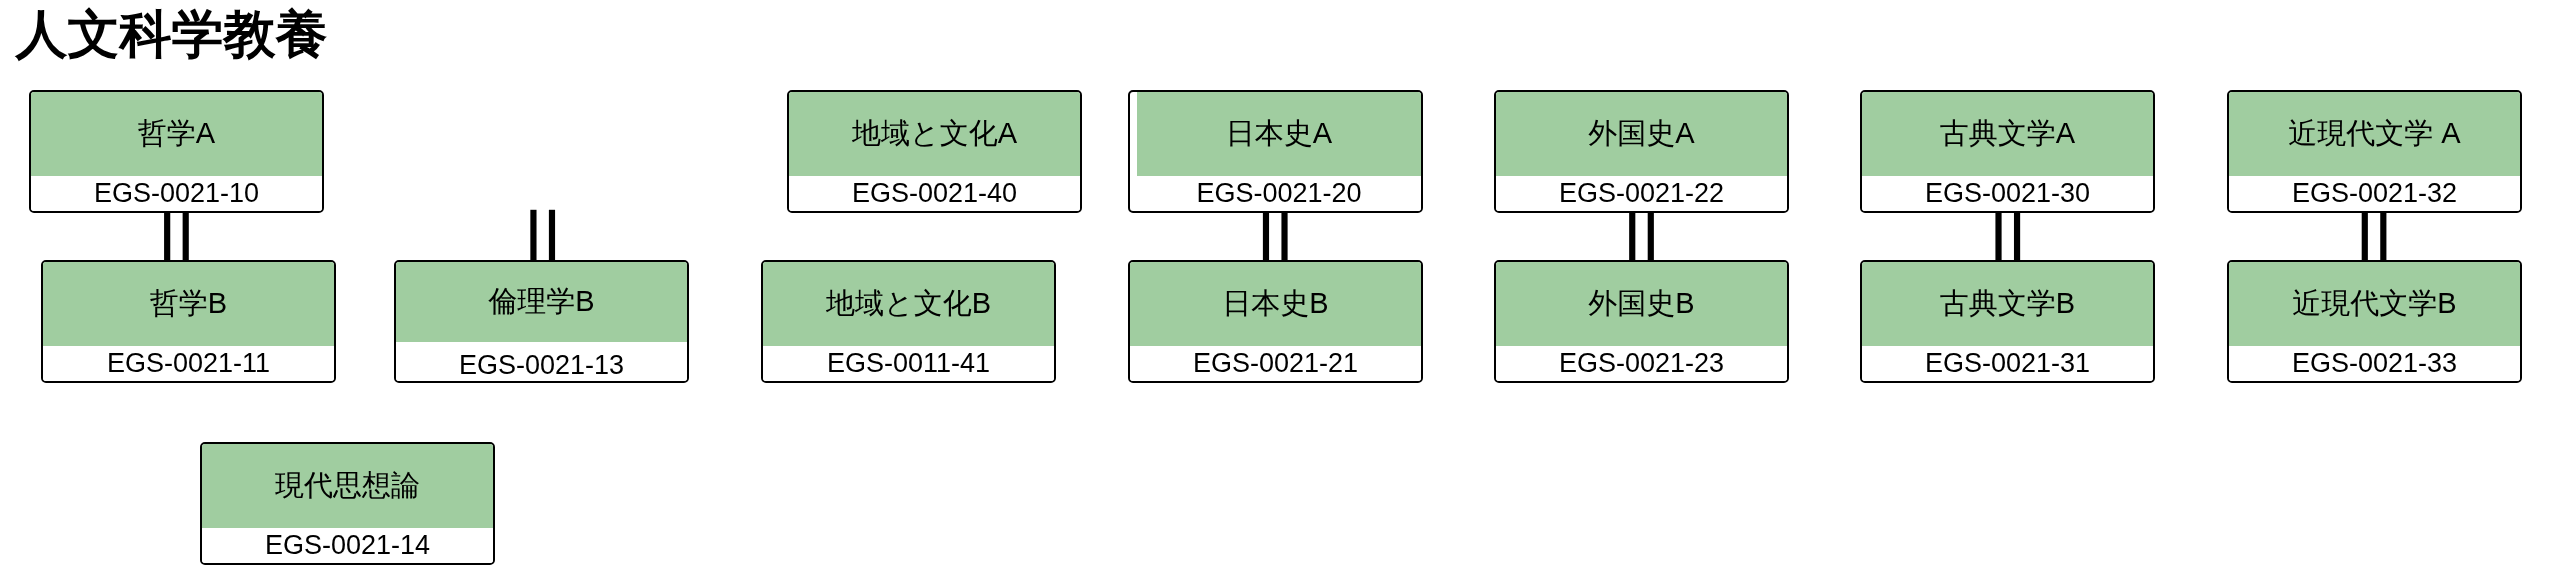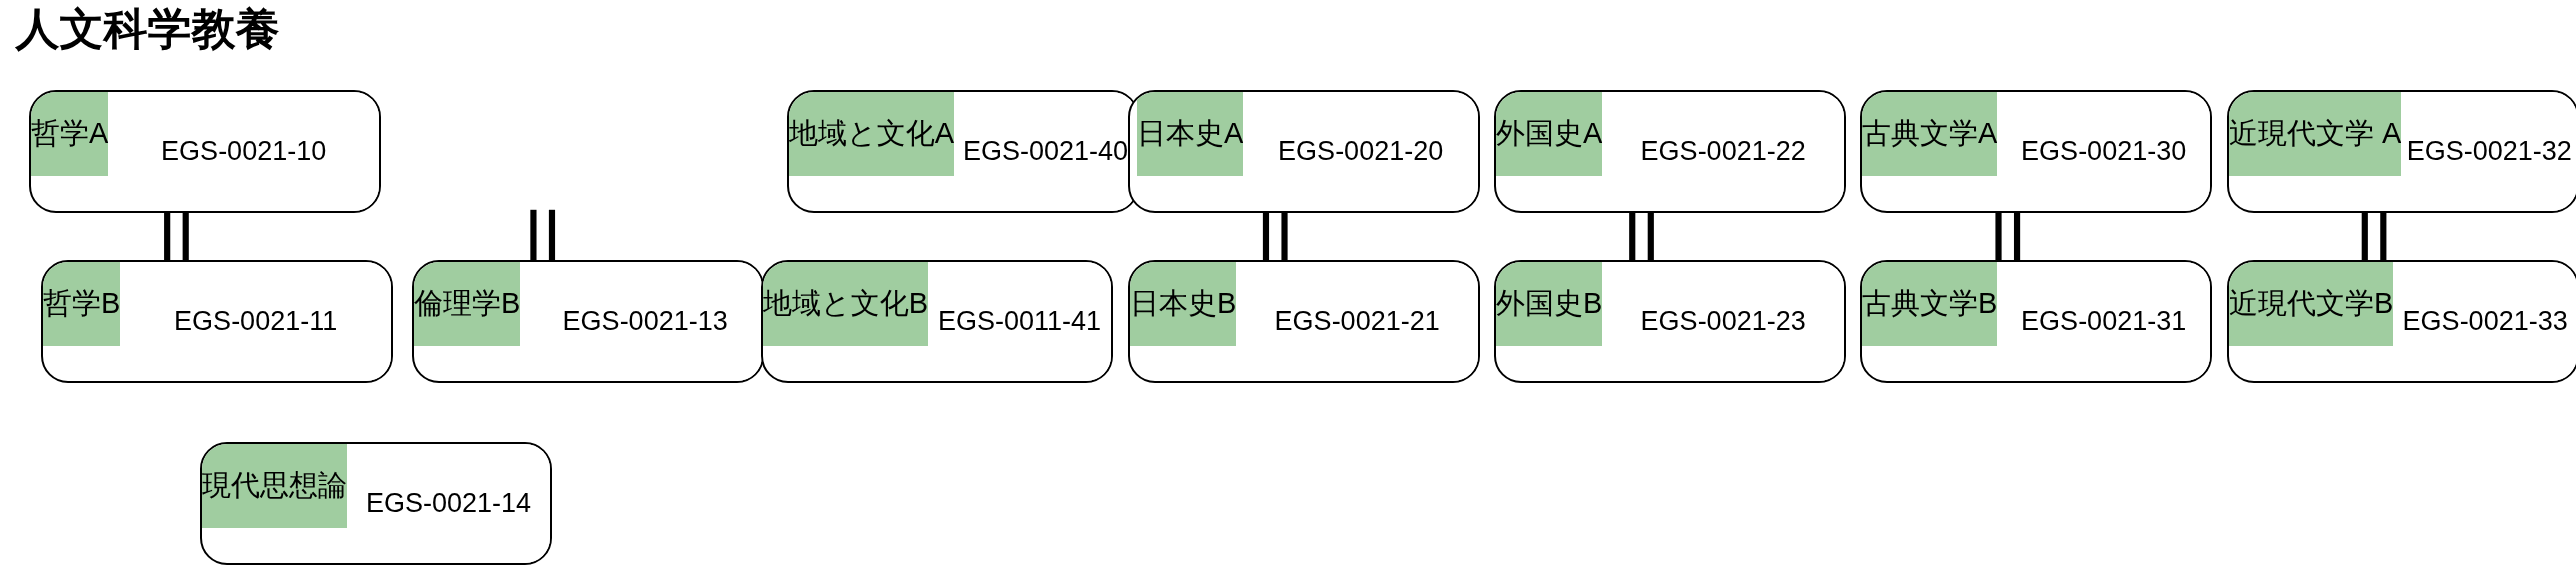--- a/index.html
+++ b/index.html
@@ -7,28 +7,28 @@
   body{
     width:3588px; height:570px; position:relative;
     font-family:"Liberation Sans", sans-serif; color:#000;
   }
   .canvas{
     position:absolute; left:0; top:0; width:3588px; height:570px;
     background:#fff; overflow:hidden;
   }
   .page-title{
     position:absolute; left:15.5px; top:6.2px;
-    font-size:44px; font-weight:bold; line-height:1.1;
+    font-size:52px; font-weight:bold; line-height:1.1;
     white-space:nowrap;
     font-family:Liberation Serif, serif;
   }
   .node{
-    position:absolute; width:352px; height:123px; box-sizing:border-box;
-    border:2.6px solid #000; border-radius:27px; background:#fff;
-    overflow:hidden; display:flex; flex-direction:row;
+    position:absolute; width:295px; height:123px; box-sizing:border-box;
+    border:2.6px solid #000; border-radius:5px; background:#fff;
+    overflow:hidden; display:flex; flex-direction:column;
   }
   .node-title{
     height:84px; background:var(--node-green);
     display:flex; align-items:center; justify-content:center;
     font-size:29px; white-space:nowrap;
   }
   .node-code{
     flex:1; background:#fff;
     display:flex; align-items:center; justify-content:center;
     font-size:27px; white-space:nowrap;
@@ -63,21 +63,21 @@
       <line x1="5600" y1="581" x2="5653" y2="625" stroke="#000000" stroke-width="13"></line>
     </svg>
 <div class="node" style="left: 29px; top: 90px;">
       <div class="node-title">哲学A</div>
       <div class="node-code">EGS-0021-10</div>
     </div>
     <div class="node" style="left: 29px; top: 260px; margin-left: 12px;">
       <div class="node-title">哲学B</div>
       <div class="node-code">EGS-0021-11</div>
     </div>
-    <div class="node" style="left: 412px; top: 260px; gap: 8px;">
+    <div class="node" style="left: 394px; top: 260px; gap: 8px;">
       <div class="node-title">倫理学B</div>
       <div class="node-code">EGS-0021-13</div>
     </div>
     <div class="node" style="left: 787px; top: 90px;">
       <div class="node-title">地域と文化A</div>
       <div class="node-code">EGS-0021-40</div>
     </div>
     <div class="node" style="left: 761px; top: 260px;">
       <div class="node-title">地域と文化B</div>
       <div class="node-code">EGS-0011-41</div>

